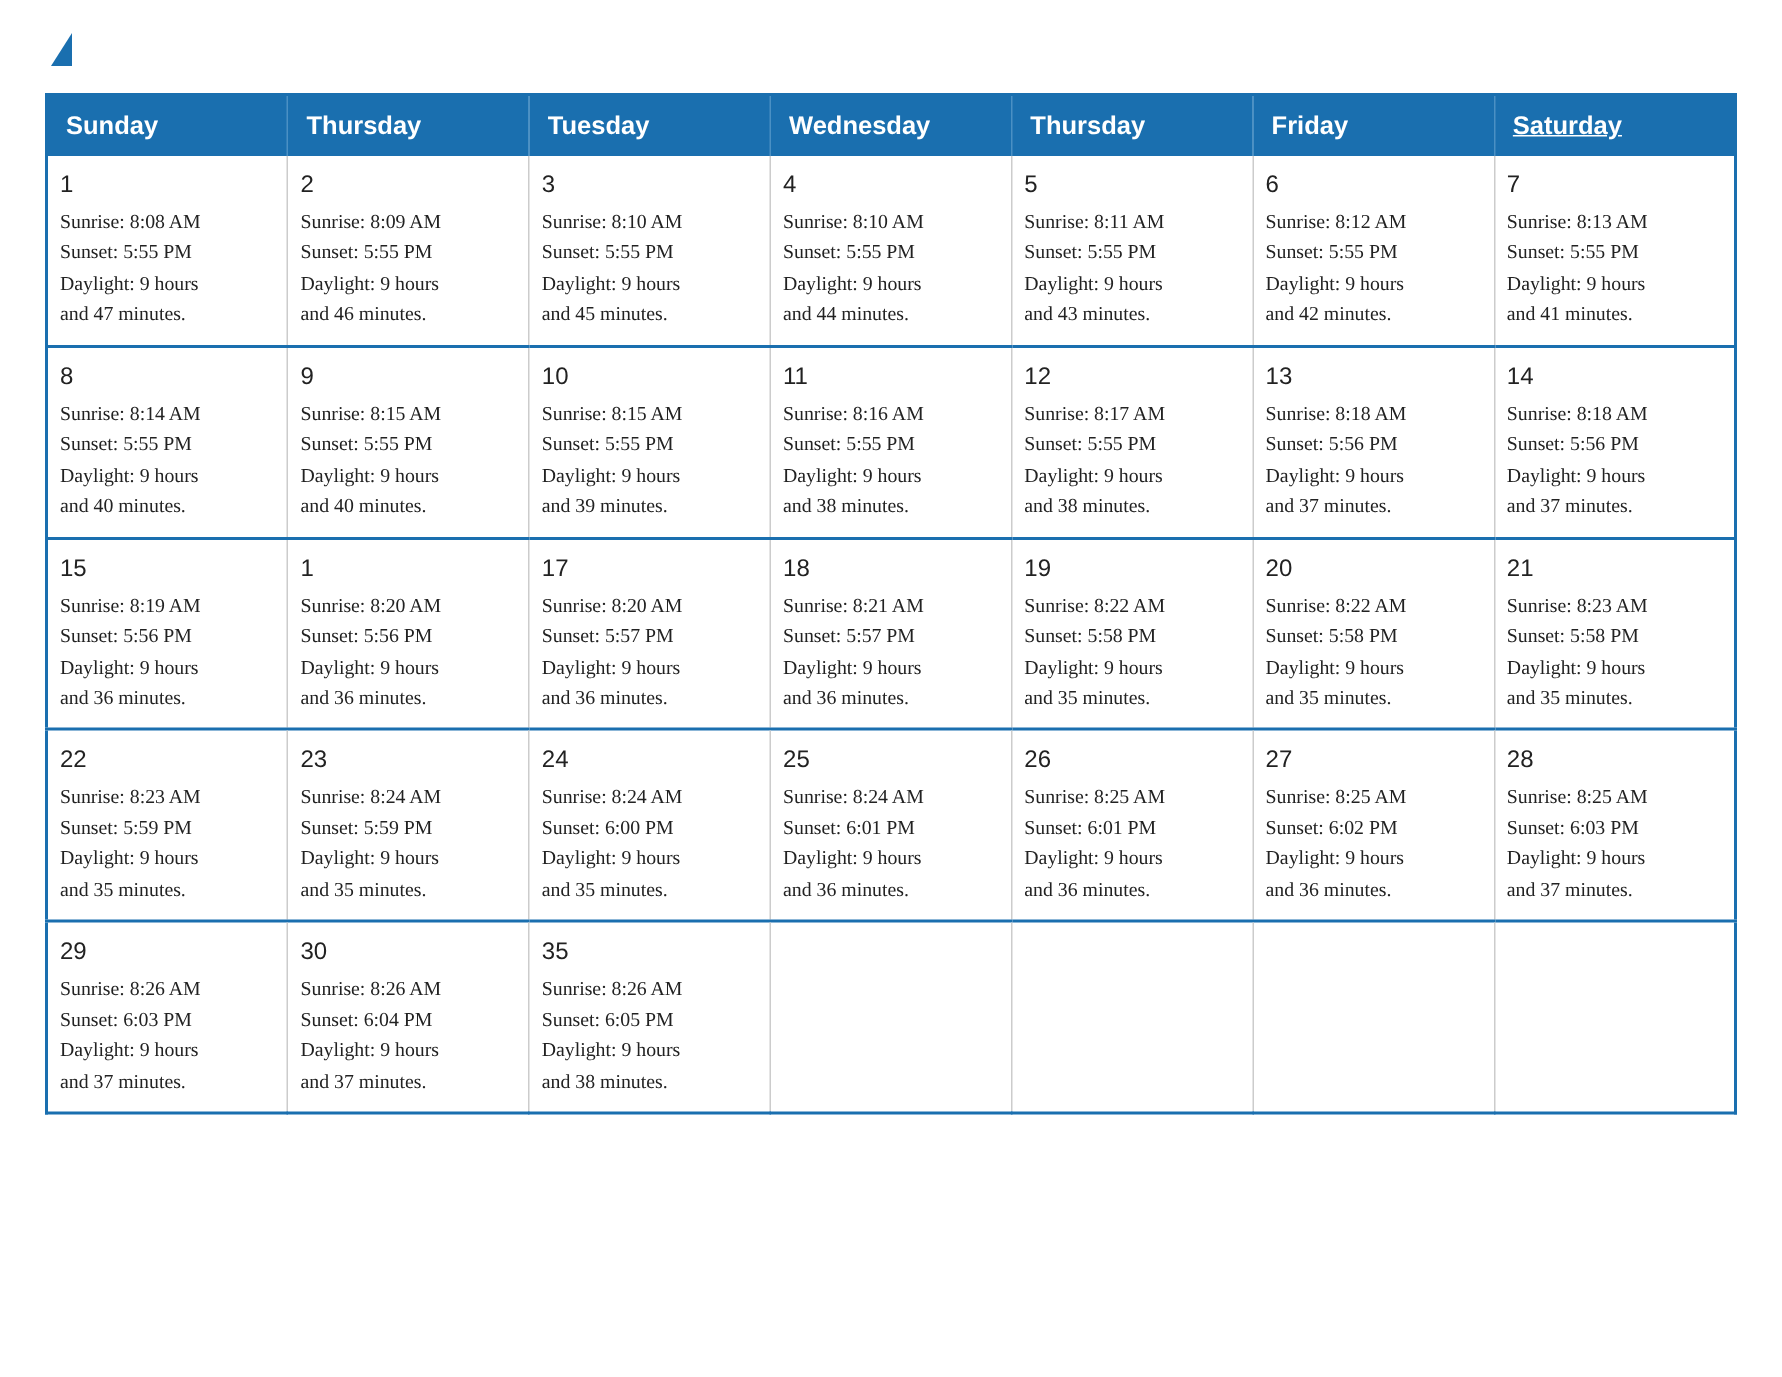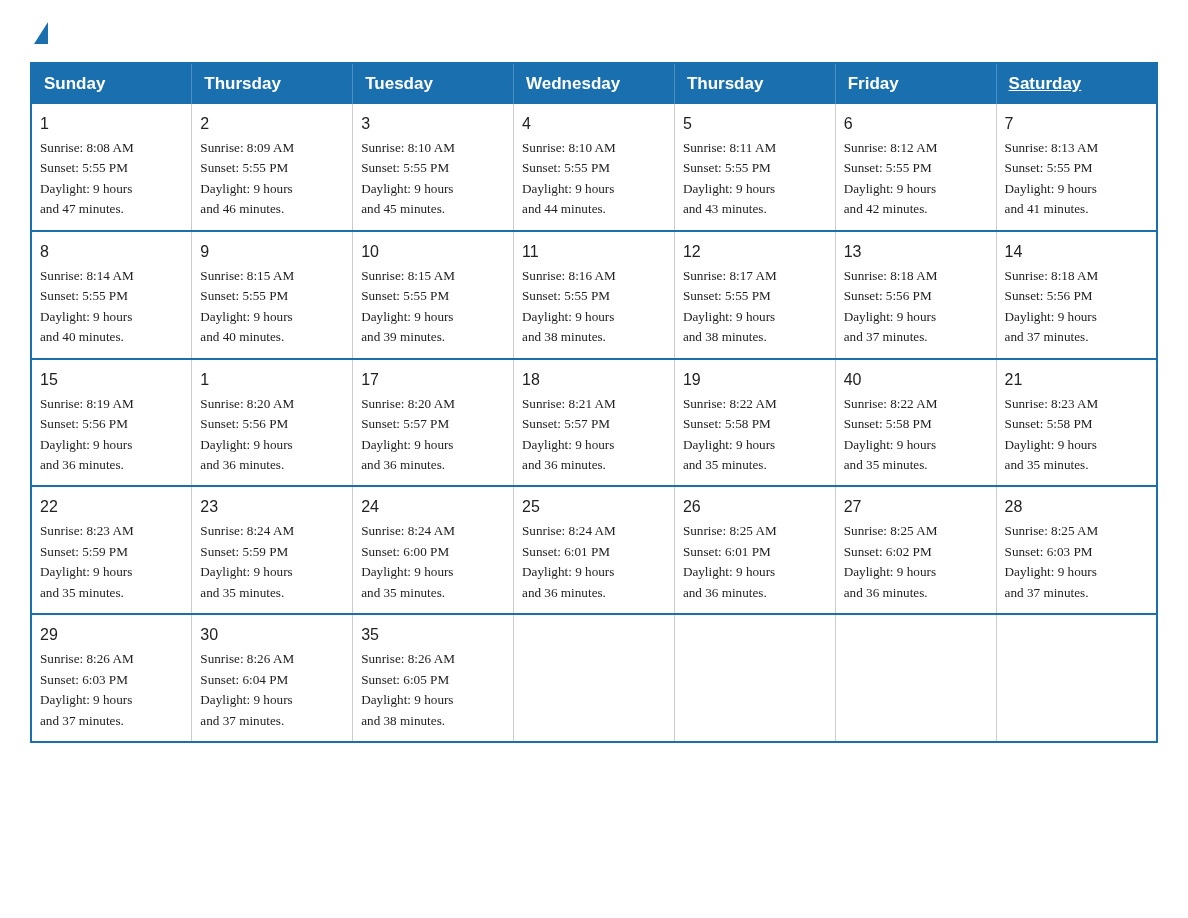--- a/index.html
+++ b/index.html
@@ -206,21 +206,21 @@
         </td>
         <td>
           <span class="day-num">18</span>
           <div class="day-info">Sunrise: 8:21 AM<br>Sunset: 5:57 PM<br>Daylight: 9 hours<br>and 36 minutes.</div>
         </td>
         <td>
           <span class="day-num">19</span>
           <div class="day-info">Sunrise: 8:22 AM<br>Sunset: 5:58 PM<br>Daylight: 9 hours<br>and 35 minutes.</div>
         </td>
         <td>
-          <span class="day-num">40</span>
+          <span class="day-num">20</span>
           <div class="day-info">Sunrise: 8:22 AM<br>Sunset: 5:58 PM<br>Daylight: 9 hours<br>and 35 minutes.</div>
         </td>
         <td>
           <span class="day-num">21</span>
           <div class="day-info">Sunrise: 8:23 AM<br>Sunset: 5:58 PM<br>Daylight: 9 hours<br>and 35 minutes.</div>
         </td>
       </tr>
       <tr>
         <td>
           <span class="day-num">22</span>

